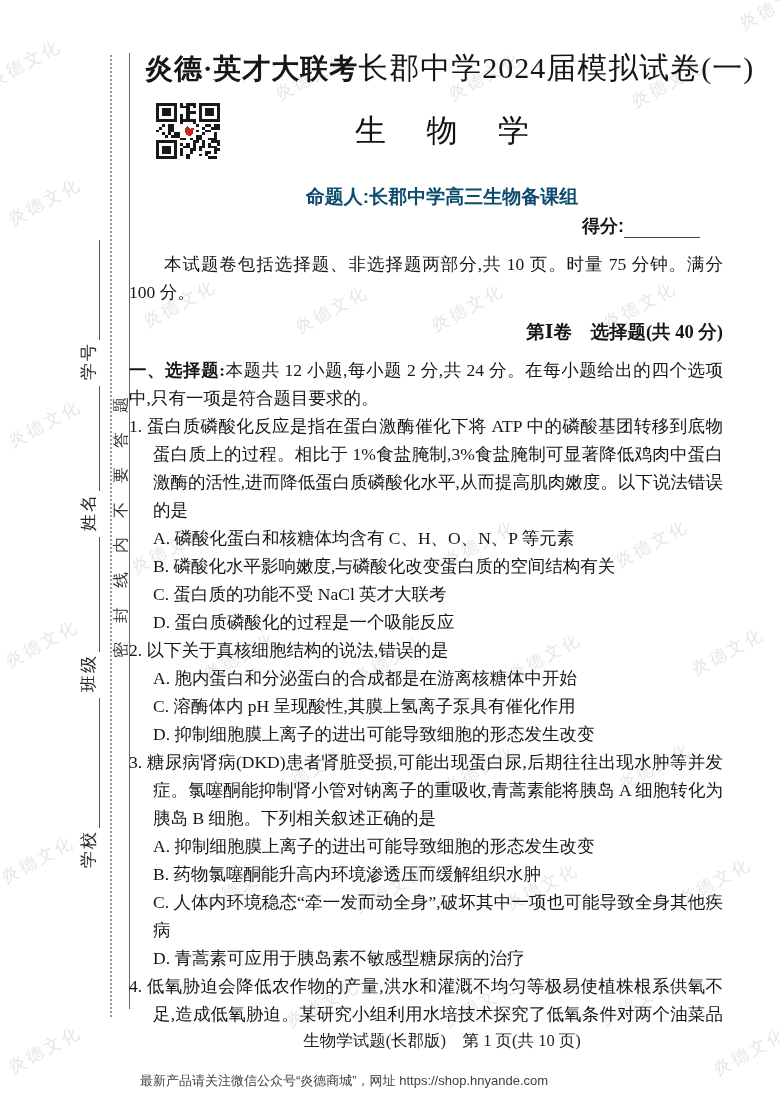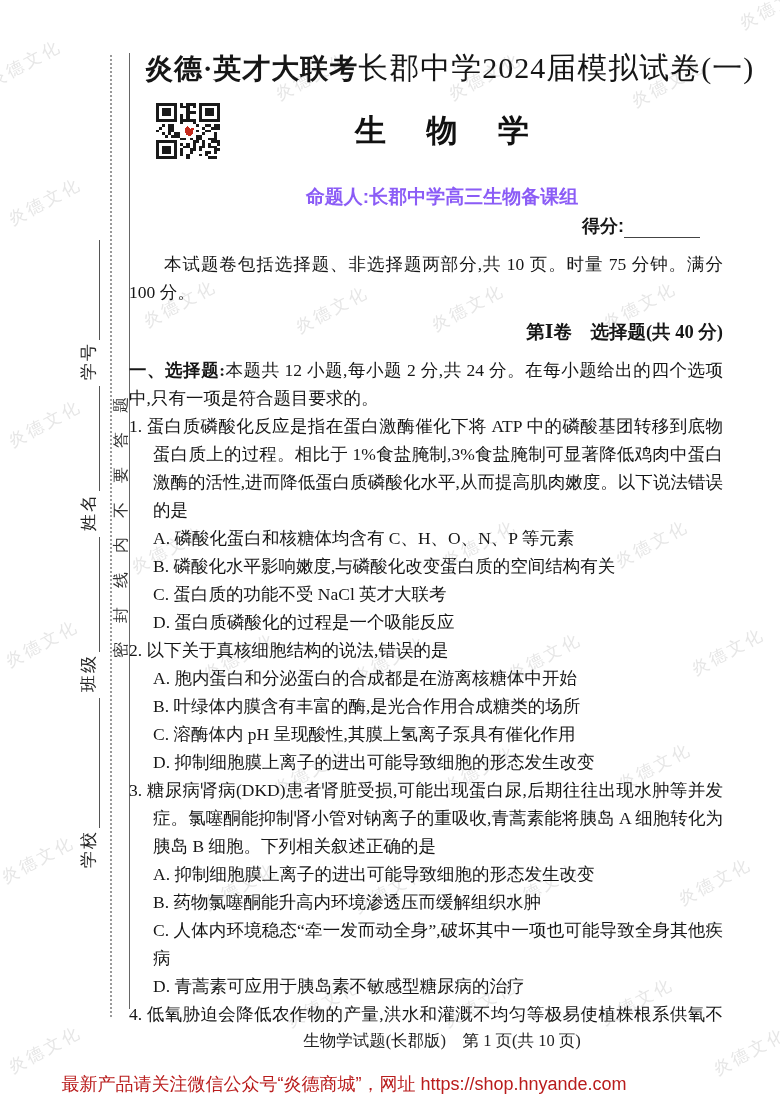--- a/index.html
+++ b/index.html
@@ -35,26 +35,26 @@
   #paper-title{
     position:absolute;left:145px;top:48px;width:594px;text-align:center;
     white-space:nowrap;
   }
   #paper-title .brand{font-size:28px;font-weight:bold;letter-spacing:1px;}
   #paper-title .rest{font-size:30px;font-weight:normal;letter-spacing:1px;}
   #qr-code{position:absolute;left:156px;top:103px;width:64px;height:56px;}
   #subject-title{
     position:absolute;left:145px;top:110px;width:594px;text-align:center;
     font-family:"Liberation Sans","DejaVu Sans",sans-serif;
-    font-size:31px;font-weight:bold;letter-spacing:16px;text-indent:16px;color:#111;
+    font-size:31px;font-weight:normal;letter-spacing:16px;text-indent:16px;color:#111;
   }
   #proposer-line{
     position:absolute;left:145px;top:184px;width:594px;text-align:center;
     font-family:"Liberation Sans","DejaVu Sans",sans-serif;
-    font-size:19px;font-weight:bold;color:#8b5cf6;
+    font-size:19px;font-weight:bold;color:#0c4a6e;
   }
   #score-box{
     position:absolute;left:582px;top:214px;
     font-family:"Liberation Sans","DejaVu Sans",sans-serif;
     font-size:18px;font-weight:bold;
   }
   #score-box .blank{display:inline-block;width:76px;height:20px;border-bottom:1.5px solid #444;vertical-align:bottom;}
   
   #content{
     position:absolute;left:129px;top:250px;width:594px;height:778px;
@@ -68,21 +68,21 @@
   .q-stem{margin:0;padding-left:24px;text-indent:-24px;}
   .q-option{margin:0;padding-left:24px;}
   
   #page-footer{
     position:absolute;left:145px;top:1030px;width:594px;text-align:center;
     font-size:16.5px;color:#222;
   }
   #promo-line{
     position:absolute;left:0;top:1072px;width:688px;text-align:center;
     font-family:"Liberation Sans","DejaVu Sans",sans-serif;
-    font-size:18px;color:#b91c1c;
+    font-size:13px;color:#404040;
   }
 </style>
 </head>
 <body>
 
 <div id="watermark-layer">
     <span class="watermark" style="left: -15px; top: 52px;">炎德文化</span>
     <span class="watermark" style="left: 272px; top: 65px;">炎德文化</span>
     <span class="watermark" style="left: 445px; top: 65px;">炎德文化</span>
     <span class="watermark" style="left: 628px; top: 72px;">炎德文化</span>
@@ -363,21 +363,20 @@
       <div class="question">
         <p class="q-stem">1. 蛋白质磷酸化反应是指在蛋白激酶催化下将 ATP 中的磷酸基团转移到底物蛋白质上的过程。相比于 1%食盐腌制,3%食盐腌制可显著降低鸡肉中蛋白激酶的活性,进而降低蛋白质磷酸化水平,从而提高肌肉嫩度。以下说法错误的是</p>
         <p class="q-option">A. 磷酸化蛋白和核糖体均含有 C、H、O、N、P 等元素</p>
         <p class="q-option">B. 磷酸化水平影响嫩度,与磷酸化改变蛋白质的空间结构有关</p>
         <p class="q-option">C. 蛋白质的功能不受 NaCl 英才大联考</p>
         <p class="q-option">D. 蛋白质磷酸化的过程是一个吸能反应</p>
       </div>
       <div class="question">
         <p class="q-stem">2. 以下关于真核细胞结构的说法,错误的是</p>
         <p class="q-option">A. 胞内蛋白和分泌蛋白的合成都是在游离核糖体中开始</p>
-        <p class="q-option">B. 叶绿体内膜含有丰富的酶,是光合作用合成糖类的场所</p>
         <p class="q-option">C. 溶酶体内 pH 呈现酸性,其膜上氢离子泵具有催化作用</p>
         <p class="q-option">D. 抑制细胞膜上离子的进出可能导致细胞的形态发生改变</p>
       </div>
       <div class="question">
         <p class="q-stem">3. 糖尿病肾病(DKD)患者肾脏受损,可能出现蛋白尿,后期往往出现水肿等并发症。氯噻酮能抑制肾小管对钠离子的重吸收,青蒿素能将胰岛 A 细胞转化为胰岛 B 细胞。下列相关叙述正确的是</p>
         <p class="q-option">A. 抑制细胞膜上离子的进出可能导致细胞的形态发生改变</p>
         <p class="q-option">B. 药物氯噻酮能升高内环境渗透压而缓解组织水肿</p>
         <p class="q-option">C. 人体内环境稳态“牵一发而动全身”,破坏其中一项也可能导致全身其他疾病</p>
         <p class="q-option">D. 青蒿素可应用于胰岛素不敏感型糖尿病的治疗</p>
       </div>

